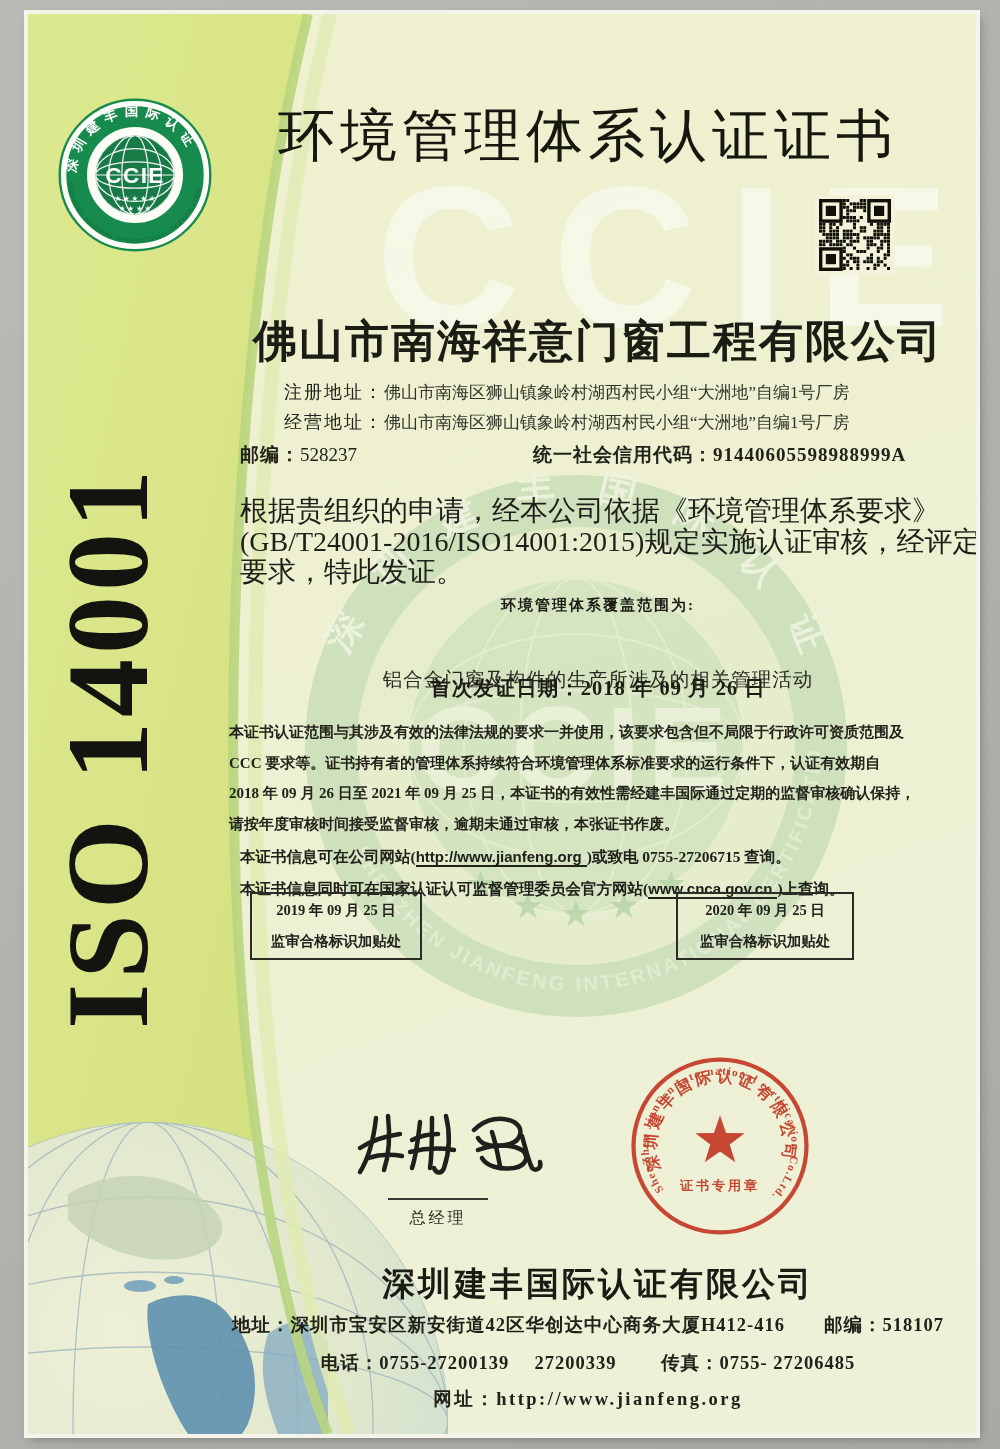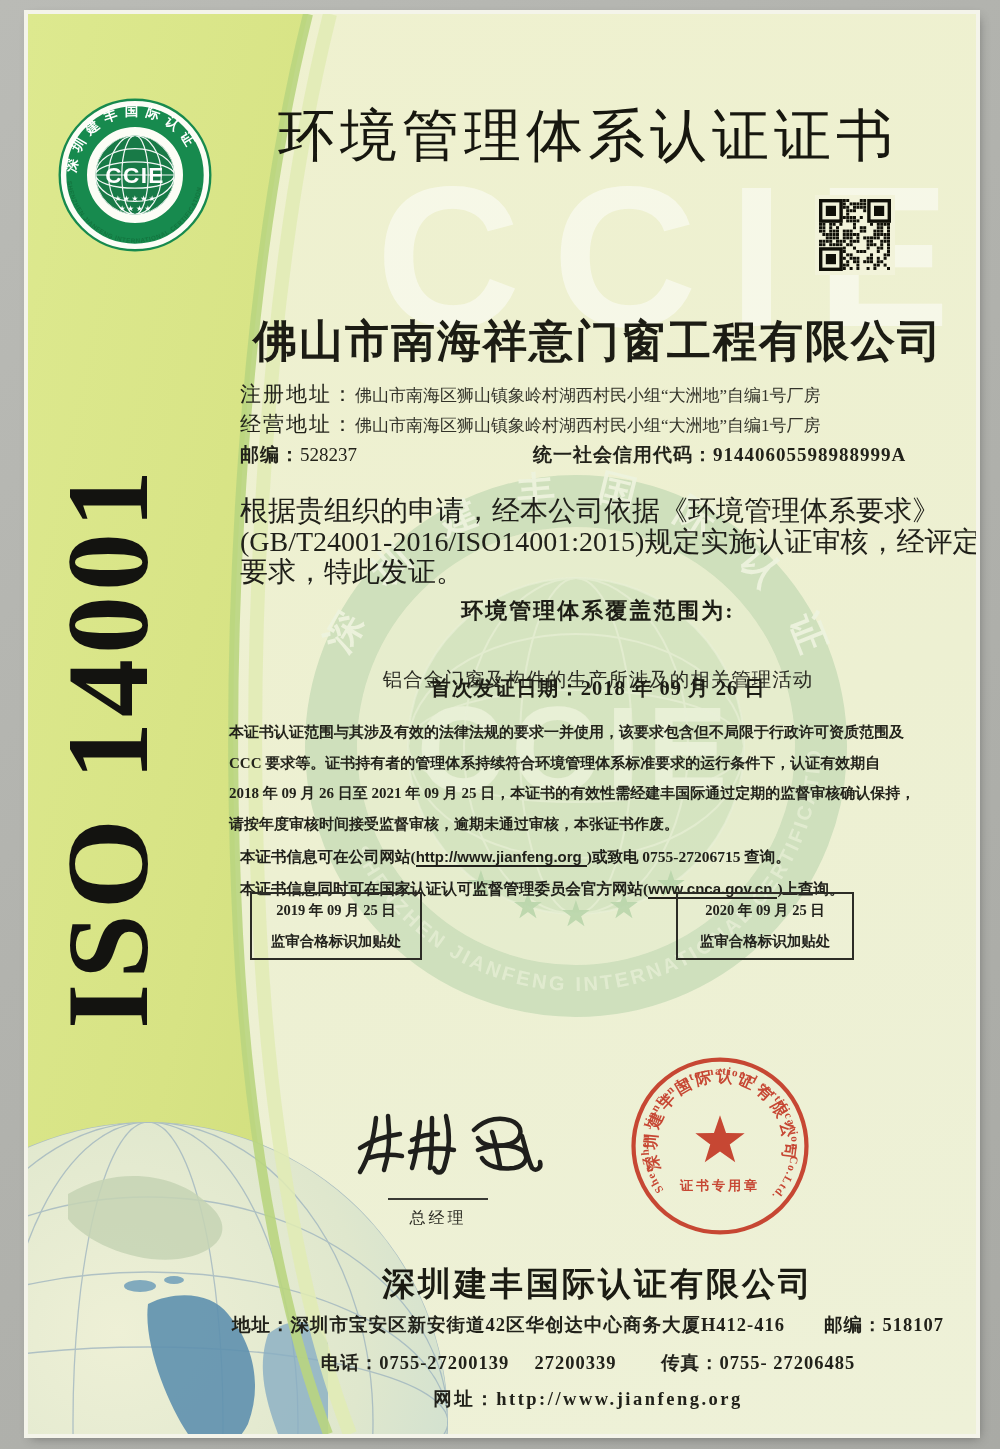--- a/index.html
+++ b/index.html
@@ -20,27 +20,27 @@
   .nowrap{white-space:nowrap;}
   .center{text-align:center;}
   .cert-title{
     left:190px;top:84px;width:740px;
     font-size:57px;font-weight:400;letter-spacing:5px;color:#17170f;
   }
   .cert-no{left:240px;top:246px;width:700px;font-size:22px;color:#25251d;}
   .cert-no .num{font-family:"DejaVu Sans","Liberation Sans",sans-serif;font-weight:700;letter-spacing:1px;font-size:21px;}
   .company-name{left:200px;top:298px;width:740px;font-size:44px;font-weight:700;letter-spacing:2px;color:#1c1c14;}
   .addr-row{left:212px;width:730px;font-size:17px;color:#33332a;}
-  .addr-row .lbl{font-size:21px;letter-spacing:2px;color:#22221a;}
+  .addr-row .lbl{font-size:18px;letter-spacing:2px;color:#22221a;margin-left:44px;}
   .zip-row{left:212px;top:428px;width:730px;font-size:19px;color:#22221a;}
   .zip-row .uscc{position:absolute;left:293px;top:0;}
   .zip-row .lbl{font-weight:700;letter-spacing:1px;}
   .zip-row .val{font-weight:700;letter-spacing:1px;}
   .grant{left:212px;top:482px;width:730px;font-size:28px;line-height:30.5px;color:#20201a;}
-  .scope-head{left:200px;top:582px;width:740px;font-size:22px;font-weight:700;letter-spacing:2px;color:#1d1d15;}
+  .scope-head{left:200px;top:582px;width:740px;font-size:15px;font-weight:700;letter-spacing:2px;color:#1d1d15;}
   .scope-text{left:200px;top:622px;width:740px;font-size:19.5px;letter-spacing:1px;color:#2a2a22;margin-top:30px;}
   .first-issue{left:200px;top:660px;width:740px;font-size:20.5px;font-weight:700;letter-spacing:1px;color:#1d1d15;}
   .terms{left:201px;top:703px;width:734px;font-size:15px;font-weight:600;line-height:30.5px;color:#23231b;}
   .query{left:212px;width:734px;font-size:15.5px;font-weight:700;color:#20201a;}
   .query .url{border-bottom:2px solid #20201a;padding-right:5px;font-family:"Liberation Sans",sans-serif;font-size:15px;}
   .sticker{
     border:2px solid #2c2c26;height:64px;width:168px;
     font-size:14.5px;font-weight:700;color:#23231d;
     display:flex;flex-direction:column;justify-content:center;gap:12px;text-align:center;
     background:rgba(255,255,255,0.04);

